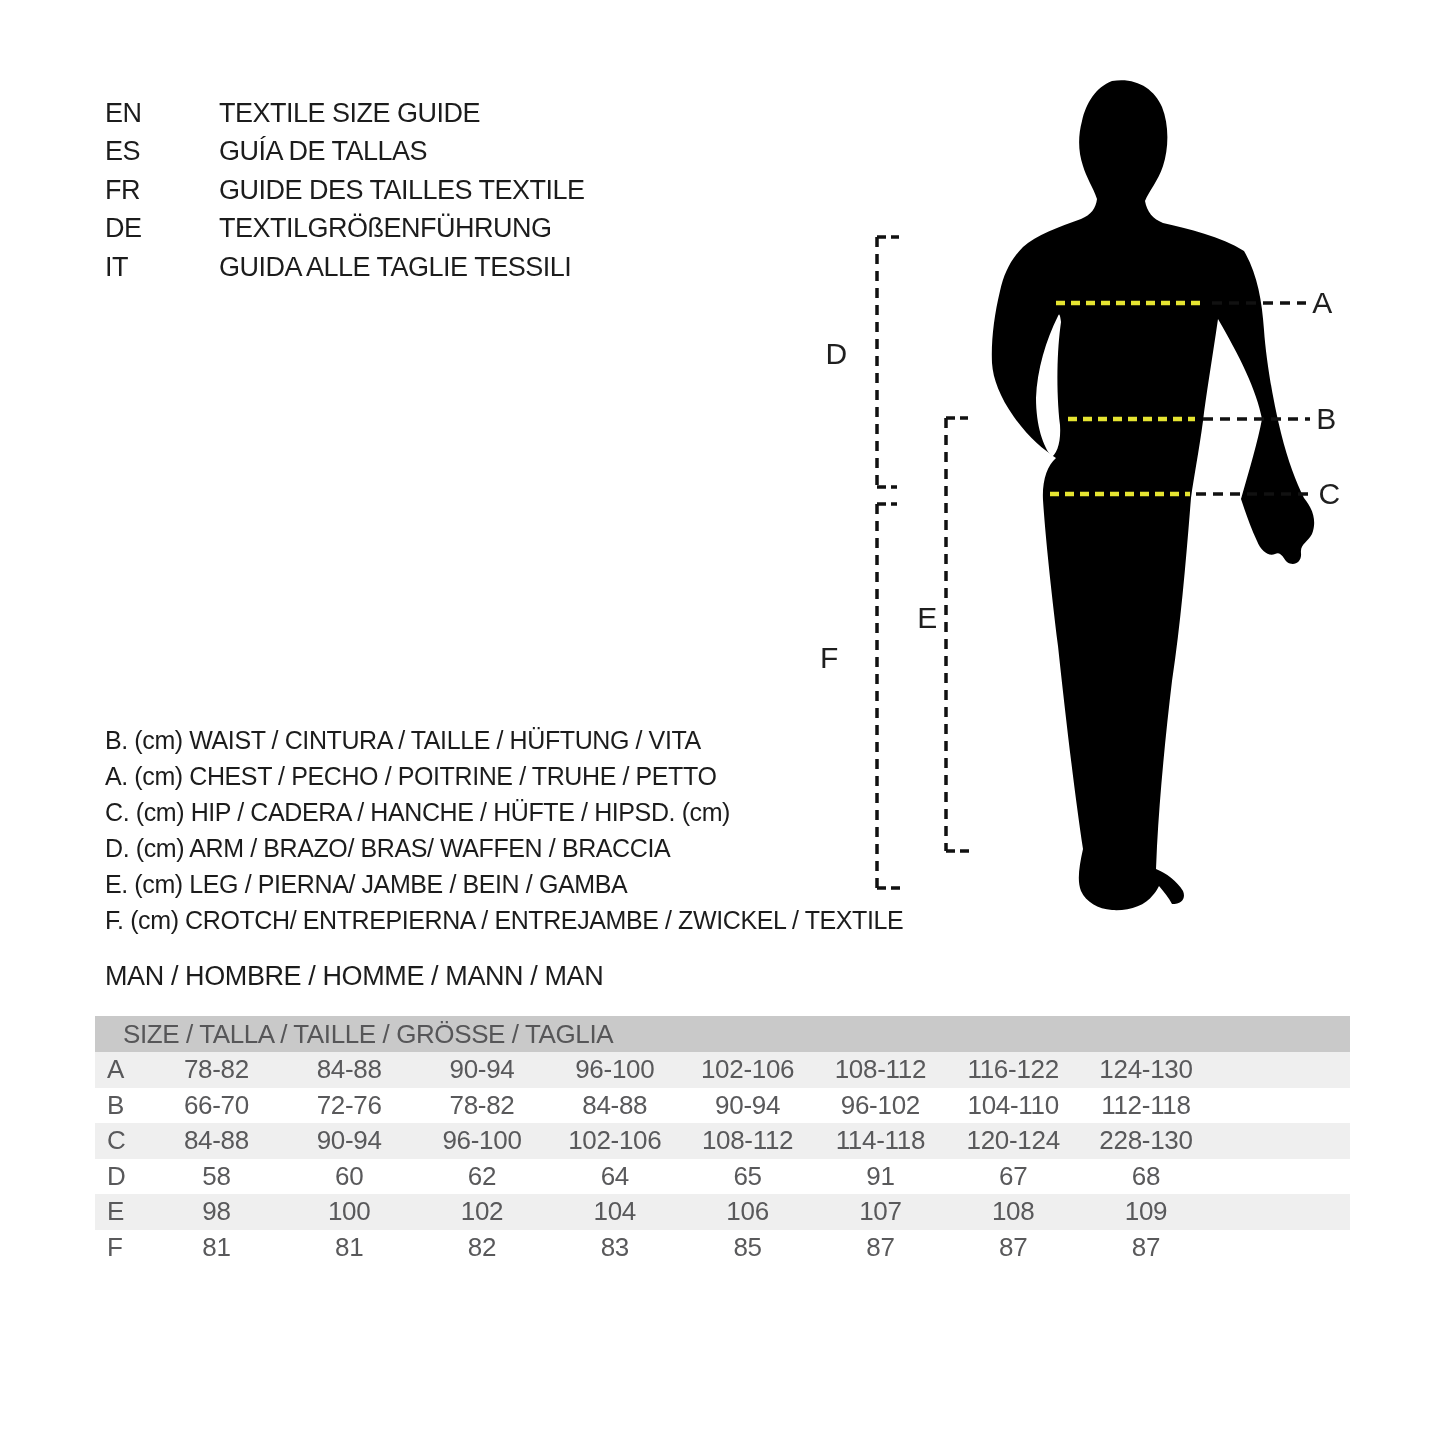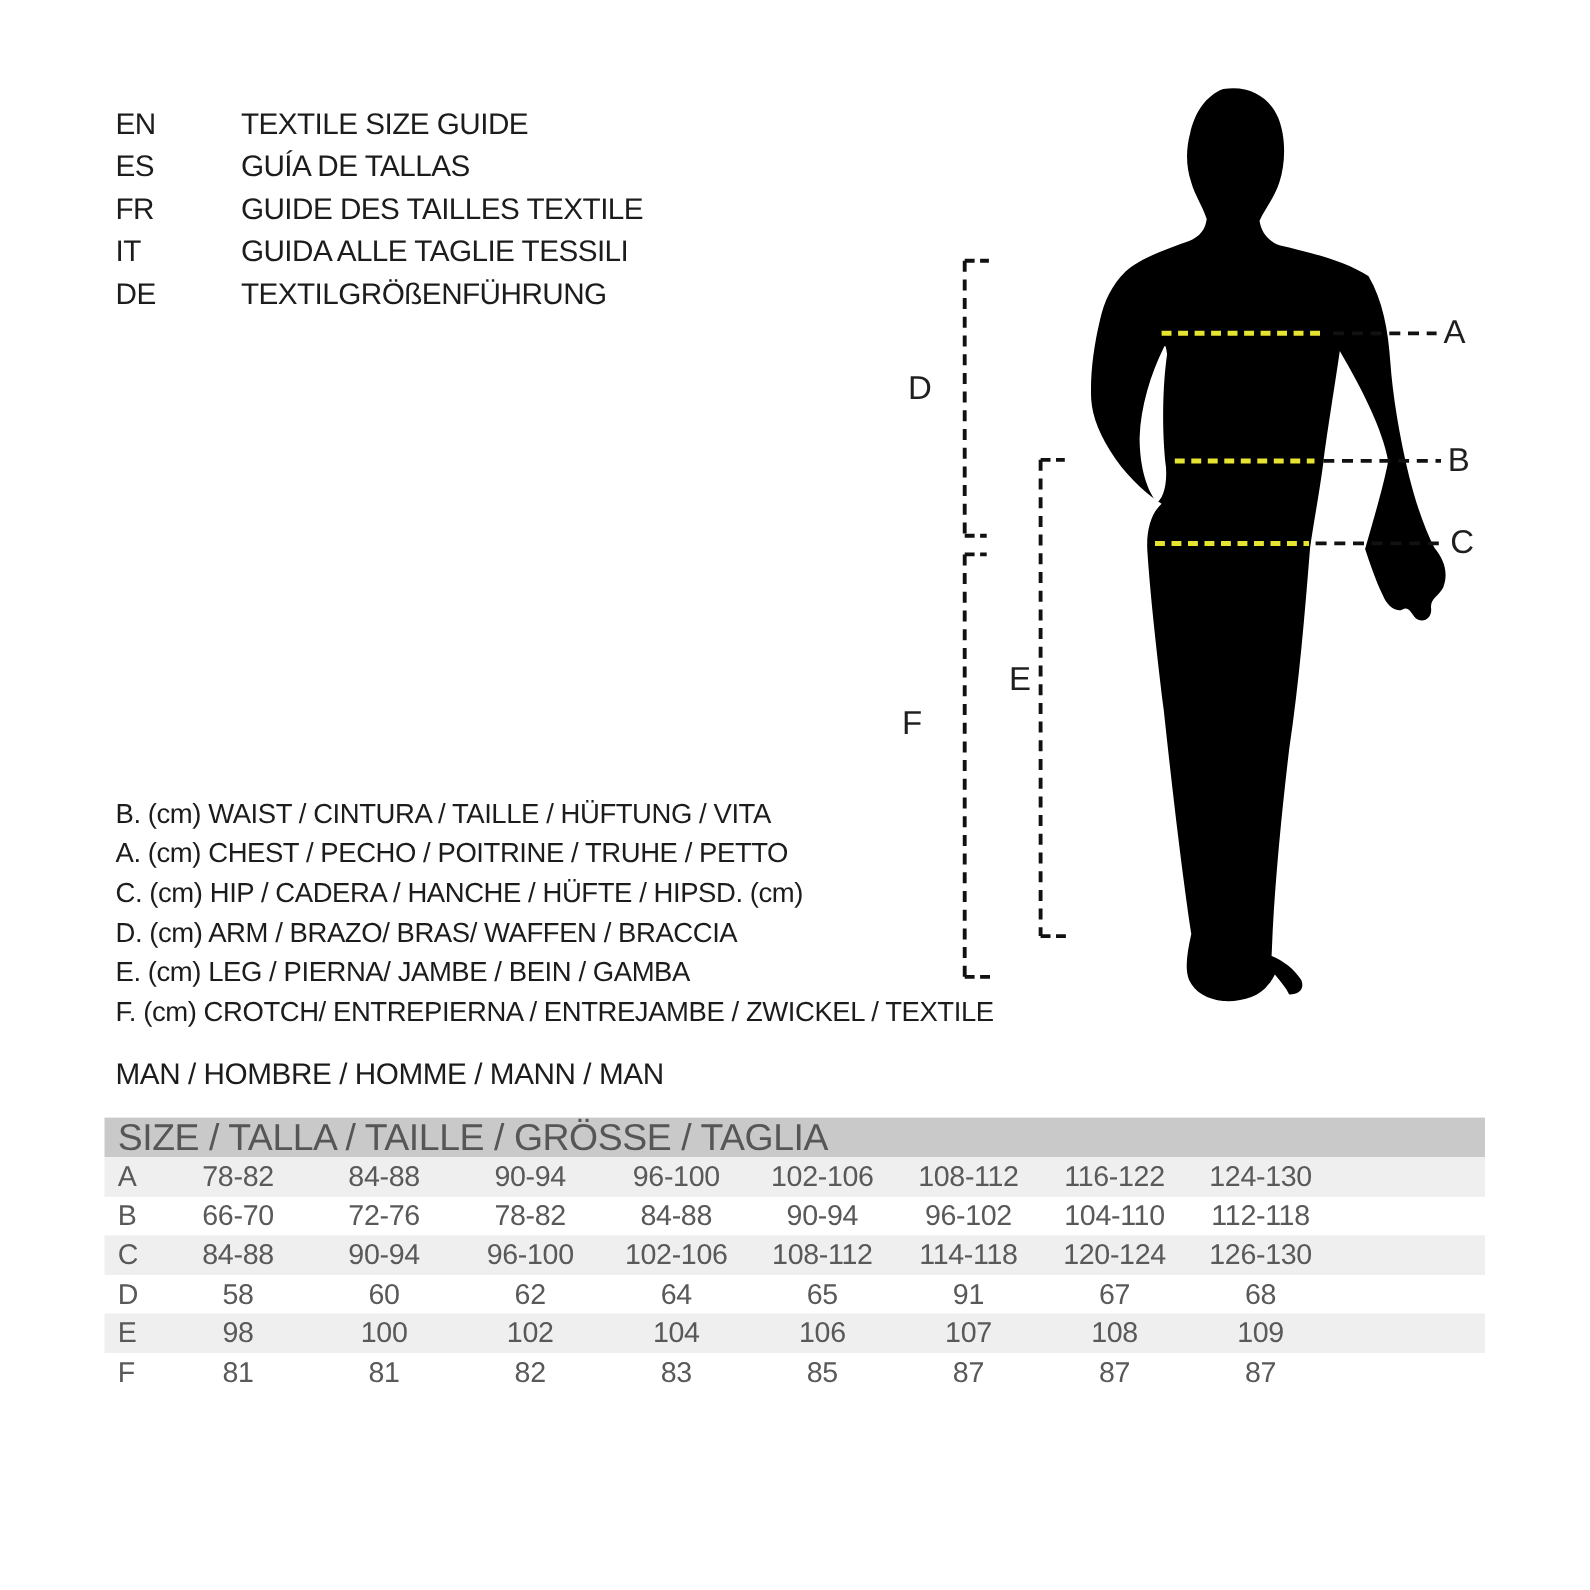--- a/index.html
+++ b/index.html
@@ -26,21 +26,21 @@
   
   .legend{left:105px;top:722px;}
   .legend-row{height:36px;display:flex;align-items:center;font-size:25px;letter-spacing:-0.4px;white-space:nowrap;}
 
   .gender-title{left:105px;top:961px;font-size:27px;letter-spacing:-0.4px;}
 
   
   .size-table{left:95px;top:1016px;width:1255px;}
   .thead{
     height:36px;background:#c9c9c9;color:#565658;display:flex;align-items:center;
-    padding-left:12px;box-sizing:border-box;font-size:34px;letter-spacing:-0.4px;
+    padding-left:28px;box-sizing:border-box;font-size:26px;letter-spacing:-0.4px;
   }
   .trow{display:grid;grid-template-columns:55px repeat(8,132.8px) auto;align-items:center;}
   .sizes-row{height:40px;}
   .data-row{height:35.5px;}
   .stripe{background:#efefef;}
   .tlabel{padding-left:12px;font-size:26px;color:#59595b;letter-spacing:-0.3px;}
   .tcell{text-align:center;font-size:26px;color:#59595b;letter-spacing:-0.3px;}
   .thcell{text-align:center;font-size:26px;color:#59595b;letter-spacing:-0.3px;}
 </style>
 </head>
@@ -53,26 +53,26 @@
   </div>
   <div class="lang-row">
     <div class="lang-code">ES</div>
     <div class="lang-label">GUÍA DE TALLAS</div>
   </div>
   <div class="lang-row">
     <div class="lang-code">FR</div>
     <div class="lang-label">GUIDE DES TAILLES TEXTILE</div>
   </div>
   <div class="lang-row">
+    <div class="lang-code">DE</div>
+    <div class="lang-label">TEXTILGRÖßENFÜHRUNG</div>
+  </div>
+  <div class="lang-row">
     <div class="lang-code">IT</div>
     <div class="lang-label">GUIDA ALLE TAGLIE TESSILI</div>
-  </div>
-  <div class="lang-row">
-    <div class="lang-code">DE</div>
-    <div class="lang-label">TEXTILGRÖßENFÜHRUNG</div>
   </div>
 </div>
 
 <svg class="abs figure-svg" width="550" height="860" viewBox="810 70 550 860" xmlns="http://www.w3.org/2000/svg">
 
   <path fill="#000000" d="
     M 1112 81
     C 1135 77 1154 88 1162 107
     C 1169 124 1169 148 1163 166
     C 1158 181 1149 191 1145 201
@@ -195,21 +195,21 @@
 
   <div class="trow data-row stripe">
     <div class="tlabel">C</div>
     <div class="tcell">84-88</div>
     <div class="tcell">90-94</div>
     <div class="tcell">96-100</div>
     <div class="tcell">102-106</div>
     <div class="tcell">108-112</div>
     <div class="tcell">114-118</div>
     <div class="tcell">120-124</div>
-    <div class="tcell">126-130</div>
+    <div class="tcell">228-130</div>
     <div></div>
   </div>
 
   <div class="trow data-row">
     <div class="tlabel">D</div>
     <div class="tcell">58</div>
     <div class="tcell">60</div>
     <div class="tcell">62</div>
     <div class="tcell">64</div>
     <div class="tcell">65</div>

